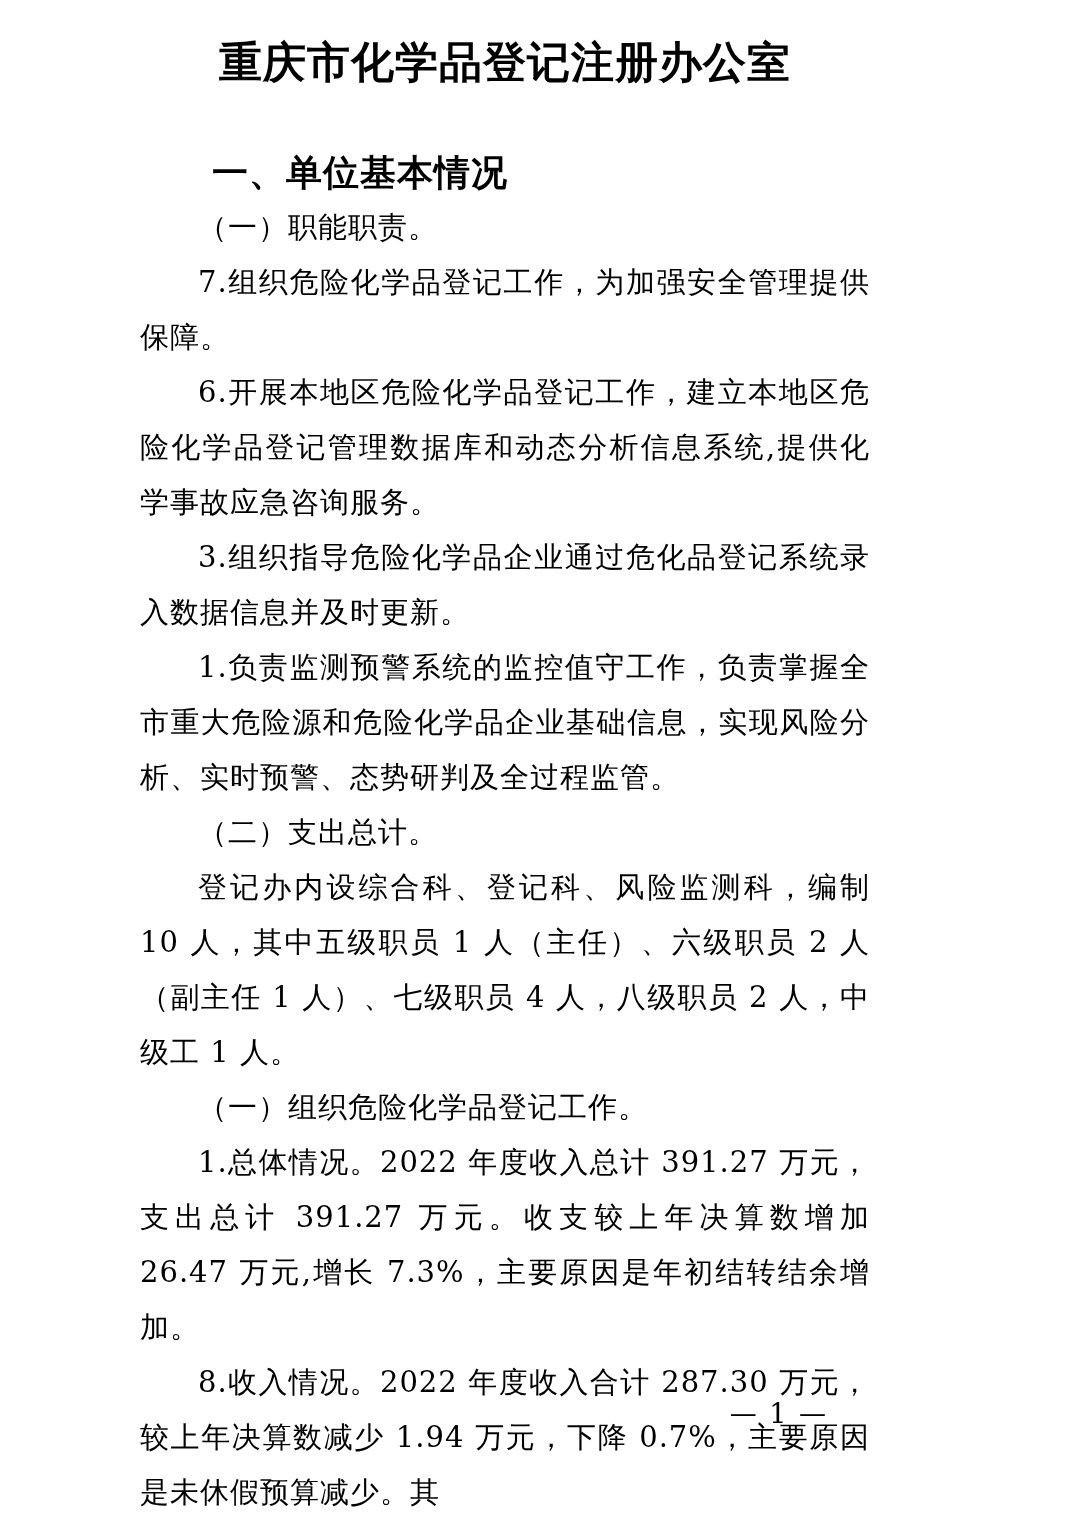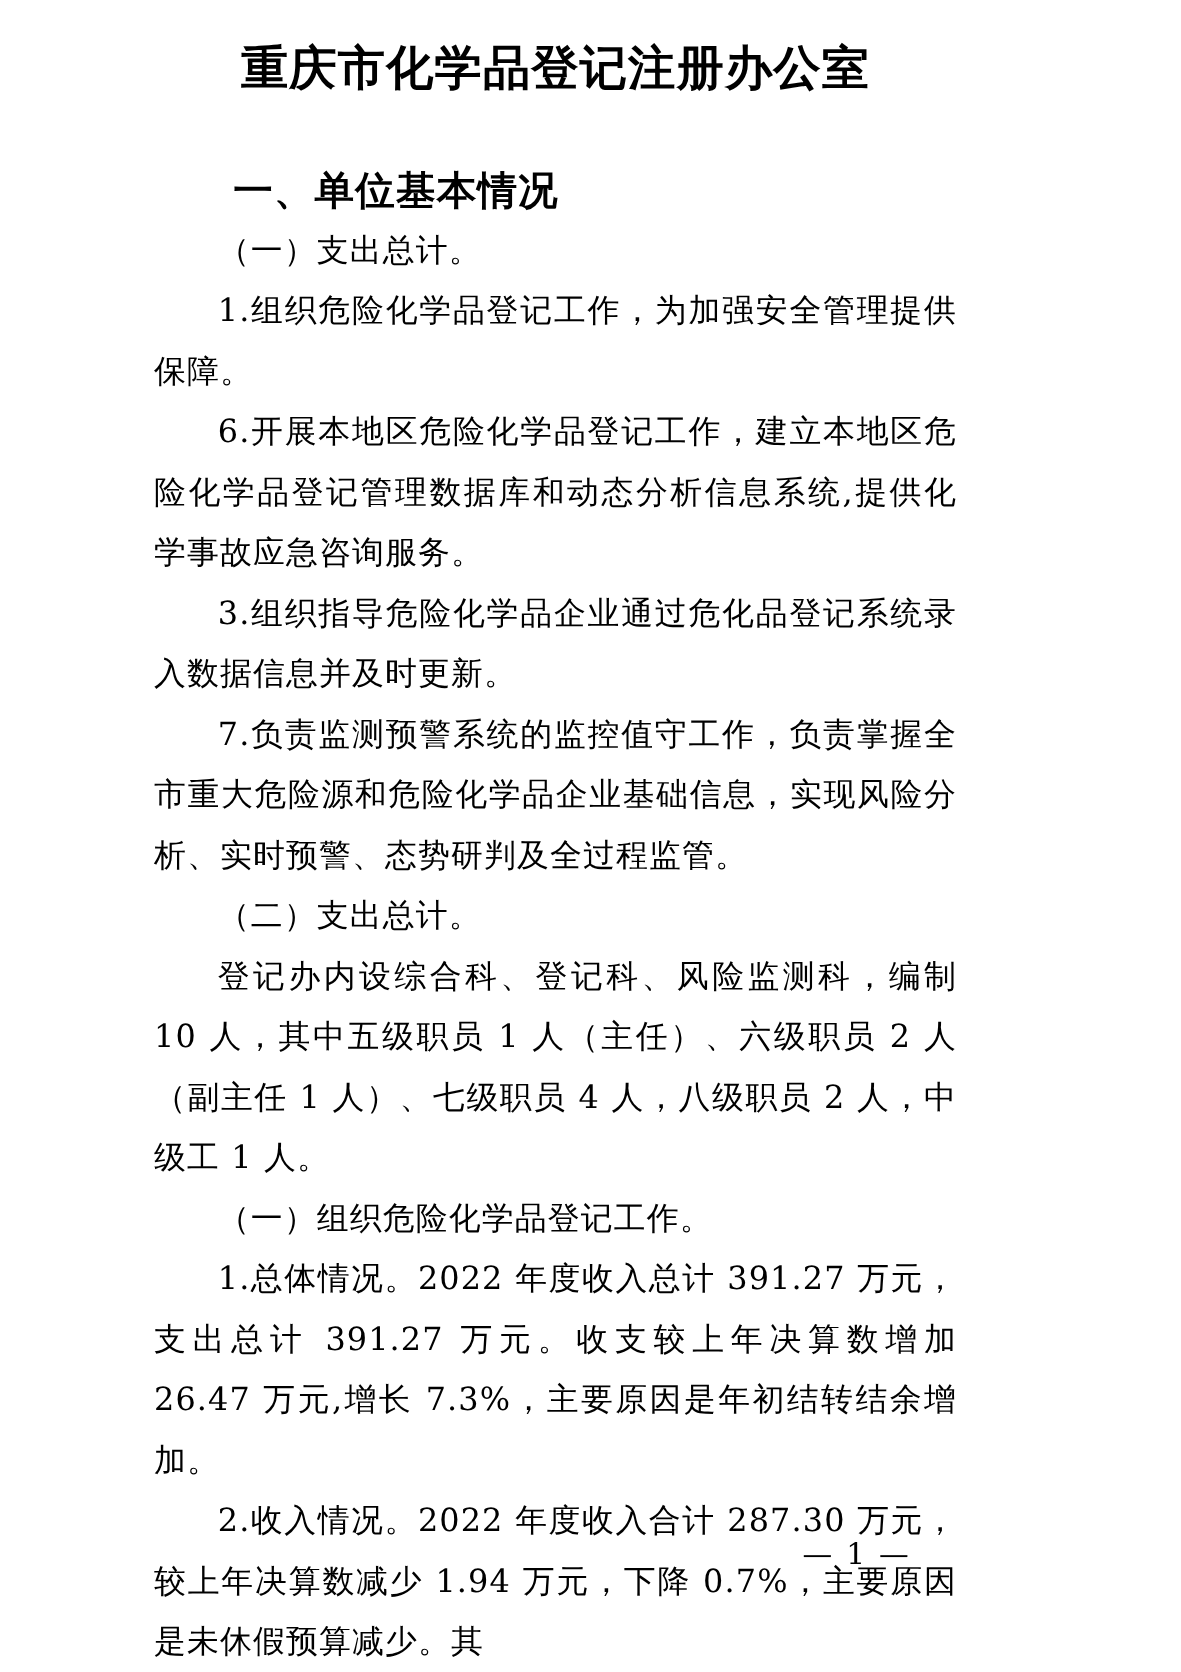--- a/index.html
+++ b/index.html
@@ -73,31 +73,31 @@
 <body>
 
 <div class="page">
 
   <h1 class="doc-title">
     <span class="t-line">重庆市化学品登记注册办公室</span>
   </h1>
 
   <div class="content">
     <p class="blk-heading">一、单位基本情况</p>
-    <p class="blk-sub">（一）支出总计。</p>
-    <p class="blk-para">1.组织危险化学品登记工作，为加强安全管理提供保障。</p>
+    <p class="blk-sub">（一）职能职责。</p>
+    <p class="blk-para">7.组织危险化学品登记工作，为加强安全管理提供保障。</p>
     <p class="blk-para">6.开展本地区危险化学品登记工作，建立本地区危险化学品登记管理数据库和动态分析信息系统,提供化学事故应急咨询服务。</p>
     <p class="blk-para">3.组织指导危险化学品企业通过危化品登记系统录入数据信息并及时更新。</p>
-    <p class="blk-para">7.负责监测预警系统的监控值守工作，负责掌握全市重大危险源和危险化学品企业基础信息，实现风险分析、实时预警、态势研判及全过程监管。</p>
+    <p class="blk-para">1.负责监测预警系统的监控值守工作，负责掌握全市重大危险源和危险化学品企业基础信息，实现风险分析、实时预警、态势研判及全过程监管。</p>
     <p class="blk-sub">（二）支出总计。</p>
     <p class="blk-para">登记办内设综合科、登记科、风险监测科，编制 10 人，其中五级职员 1 人（主任）、六级职员 2 人（副主任 1 人）、七级职员 4 人，八级职员 2 人，中级工 1 人。</p>
     <p class="blk-sub">（一）组织危险化学品登记工作。</p>
     <p class="blk-para">
       <b class="lead">1.总体情况。</b><span>2022 年度收入总计 391.27 万元，支出总计 391.27 万元。收支较上年决算数增加 26.47 万元,增长 7.3%，主要原因是年初结转结余增加。</span>
     </p>
     <p class="blk-para">
-      <b class="lead">2.收入情况。</b><span>2022 年度收入合计 287.30 万元，较上年决算数减少 1.94 万元，下降 0.7%，主要原因是未休假预算减少。其</span>
+      <b class="lead">8.收入情况。</b><span>2022 年度收入合计 287.30 万元，较上年决算数减少 1.94 万元，下降 0.7%，主要原因是未休假预算减少。其</span>
     </p>
   </div>
 
   <div class="footer">— 1 —</div>
 
 </div>
 
 </body></html>

